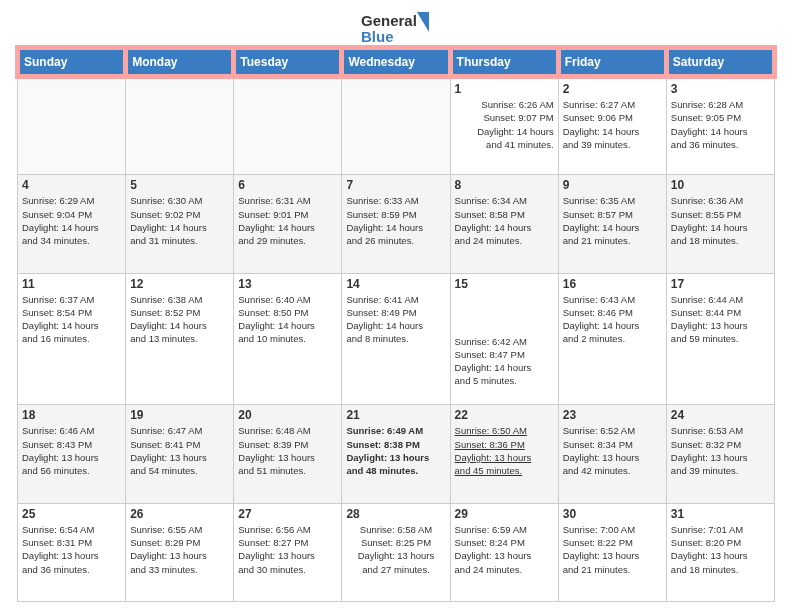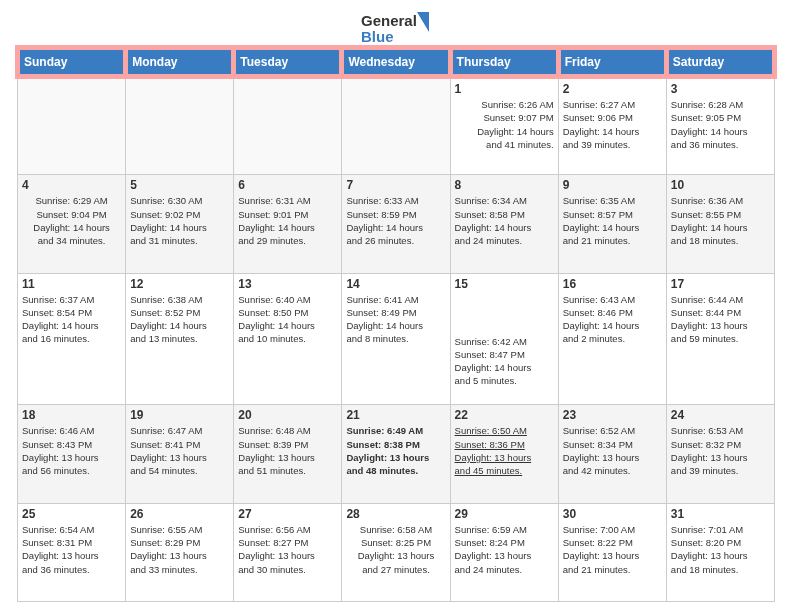--- a/index.html
+++ b/index.html
@@ -137,21 +137,21 @@
             <span class="day-num">3</span>
             <div class="day-info" style="white-space: pre-line;">Sunrise: 6:28 AM
 Sunset: 9:05 PM
 Daylight: 14 hours
 and 36 minutes.</div>
           </td>
         </tr>
         <tr>
           <td>
             <span class="day-num">4</span>
-            <div class="day-info" style="white-space: pre-line; text-align: center;">Sunrise: 6:29 AM
+            <div class="day-info" style="white-space: pre-line;">Sunrise: 6:29 AM
 Sunset: 9:04 PM
 Daylight: 14 hours
 and 34 minutes.</div>
           </td>
           <td>
             <span class="day-num">5</span>
             <div class="day-info" style="white-space: pre-line;">Sunrise: 6:30 AM
 Sunset: 9:02 PM
 Daylight: 14 hours
 and 31 minutes.</div>

